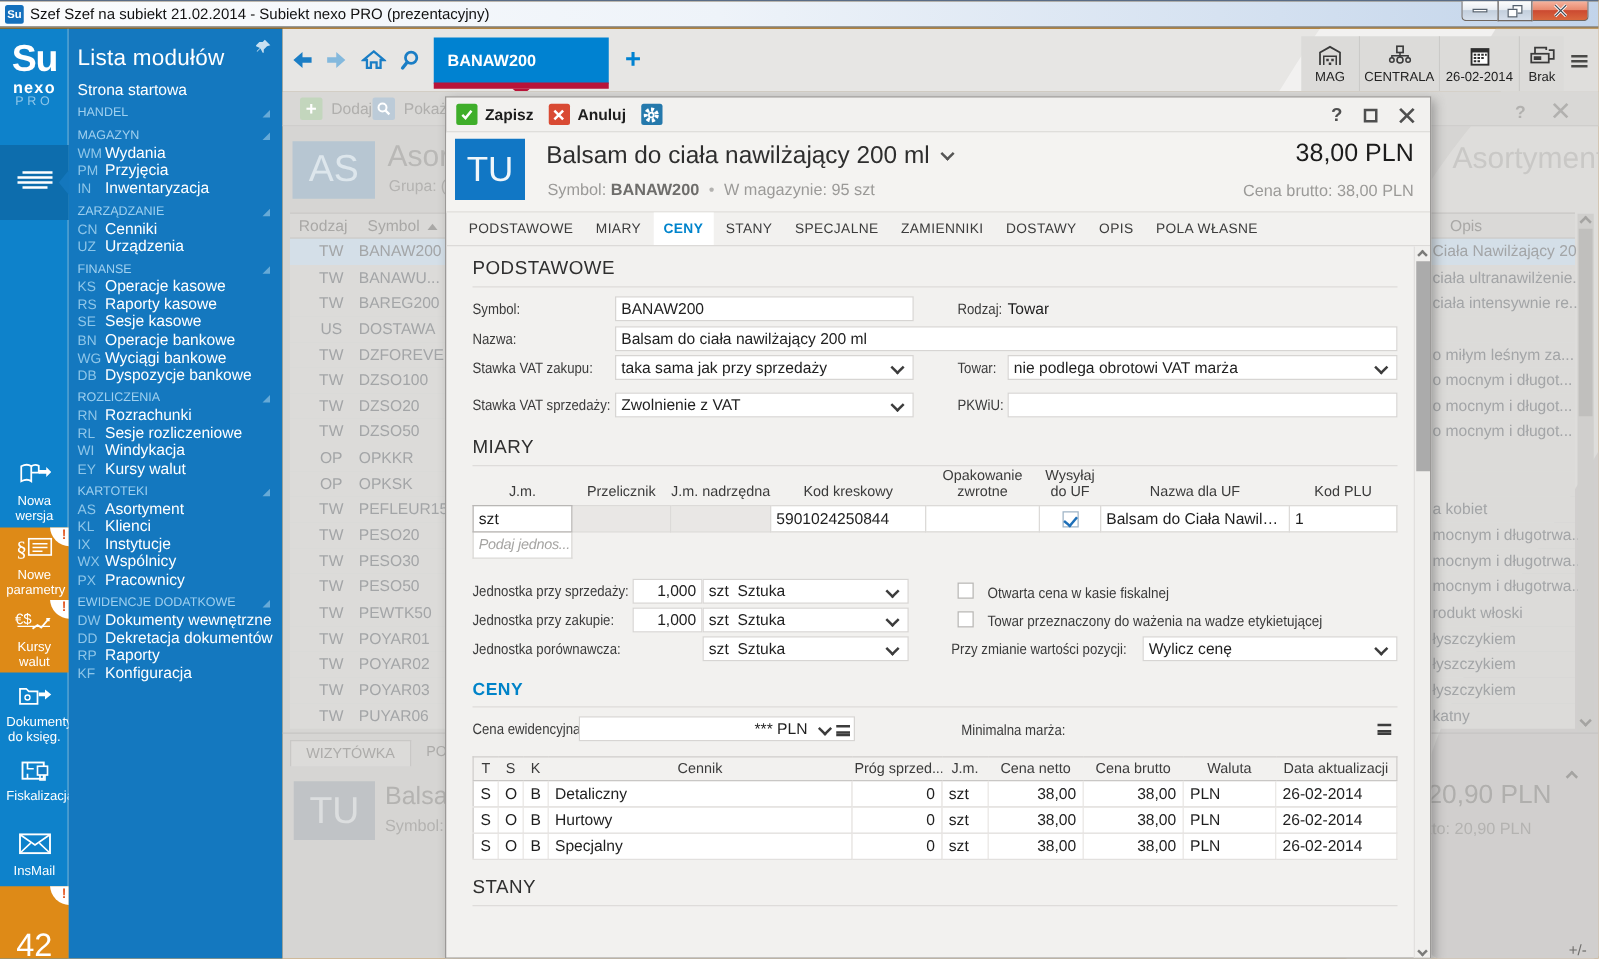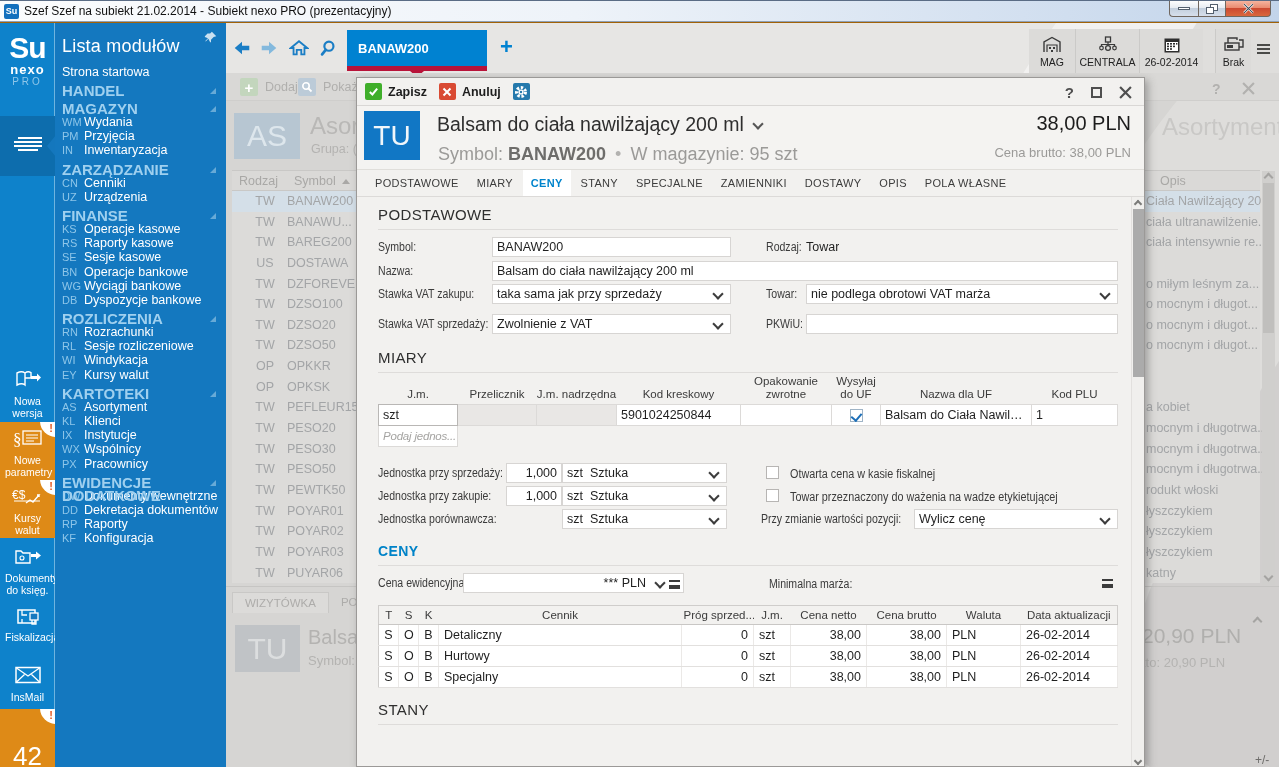--- a/index.html
+++ b/index.html
@@ -58,21 +58,21 @@
 .sc-4 { top:576px; height:52px; }
 .sc-5 { top:636px; height:52px; }
 .sc-6 { top:686px; height:58px; }
 
 
 .modules { position:relative; width:171px; background:#1478bf; flex:none; color:#fff; padding:8px 0 0 7px; }
 .modules-title { font-size:18px; font-weight:400; line-height:22px; margin-top:4px; letter-spacing:0.2px;}
 .pin { position:absolute; right:8px; top:7px; width:14px; height:14px; opacity:.9; }
 .modules-home { font-size:12.5px; margin-top:8px; line-height:14px; }
 .mod-sec { margin-top:5px; }
-.mod-sec-h { position:relative; height:13px; font-size:15px; font-weight:bold; color:#9fd0ef; line-height:13px; }
+.mod-sec-h { position:relative; height:13px; font-size:10px; font-weight:normal; color:#9fd0ef; line-height:13px; }
 .mod-sec-h .tri { position:absolute; right:10px; top:4px; width:0; height:0;
   border-left:6px solid transparent; border-bottom:6px solid #7cb6dd; opacity:.8;}
 .mod-item { height:14.2px; font-size:12.5px; line-height:14.2px; white-space:nowrap; }
 .mod-item .code { display:inline-block; width:22px; color:#8ec6e9; font-size:11px; }
 
 
 .content { position:relative; flex:1; }
 
 
 .navstrip { position:relative; height:50px; background:#e7e6e4; overflow:hidden; }
@@ -157,21 +157,21 @@
 .dlg-win-icons { position:absolute; right:12px; top:0; height:28px; display:flex; align-items:center; gap:17px; }
 .dlg-help { font-size:15px; font-weight:bold; color:#4f4f4f; }
 .dlg-max { width:11px; height:11px; border:2px solid #4f4f4f; }
 .dlg-close { width:13px; height:13px; }
 .dlg-header { position:relative; height:64px; background:#f4f3f1; border-bottom:1px solid #e0deda; }
 .dlg-hicon { position:absolute; left:7px; top:5px; width:56px; height:49px; background:#1177c5; color:#f0f6fa;
   font-size:28px; font-weight:400; display:flex; align-items:center; justify-content:center; }
 .dlg-title { position:absolute; left:80px; top:7px; font-size:19.5px; color:#2e2e2e; white-space:nowrap; }
 .dlg-title-chev { display:inline-block; width:8px; height:8px; border-left:2px solid #555; border-top:2px solid #555;
   transform:rotate(225deg); margin-left:10px; position:relative; top:-3px;}
-.dlg-sub { position:absolute; left:81px; top:38px; font-size:18px; color:#9b9a98; }
+.dlg-sub { position:absolute; left:81px; top:38px; font-size:13px; color:#9b9a98; }
 .dlg-sub b { color:#6e6d6b; }
 .dlg-sub .dot { color:#b3b2b0; padding:0 4px; }
 .dlg-price { position:absolute; right:13px; top:6px; font-size:20px; color:#1c1c1c; }
 .dlg-price-sub { position:absolute; right:13px; top:39px; font-size:13px; color:#9b9a98; }
 .dlg-tabs { position:relative; height:27px; border-bottom:1px solid #dcdad8; display:flex; padding-left:10px; }
 .dlg-tab { font-size:11px; color:#3c3c3c; padding:0 8px; line-height:26px; letter-spacing:0.3px; margin-right:2px; white-space:nowrap;}
 .dlg-tab.active { background:#fff; color:#0084cc; font-weight:bold; }
 .dlg-body { position:relative; height:569px; padding:0 26px 0 21px; overflow:hidden; }
 .dlg-scroll { position:absolute; right:0; top:0; width:13px; height:570px; background:#f0efed; border-left:1px solid #e2e0de;}
 .dlg-scroll .thumb { position:absolute; left:1px; top:12px; width:11px; height:168px; background:#ababab; }
@@ -596,21 +596,21 @@
                     <rect x="8" y="10.6" width="2" height="1.6"></rect>
                     <rect x="11" y="10.6" width="2" height="1.6"></rect>
                     <rect x="14" y="8" width="1.4" height="1.6"></rect>
                     <rect x="5" y="13.2" width="2" height="1.6"></rect>
                     <rect x="8" y="13.2" width="2" height="1.6"></rect>
                   </g>
                 </svg>
             </div>
             <div class="cl">26-02-2014</div>
           </div>
-          <div class="ctx-btn" style="width:36px;margin-left:12px;">
+          <div class="ctx-btn" style="width:36px;">
             <div class="ci">
               <svg width="22" height="20" viewBox="0 0 22 20" style="margin:0 auto;">
                   <path d="M5 8 L5 3 L14 3 L14 5" fill="none" stroke="#3a3a3a" stroke-width="1.4"></path>
                   <rect x="2" y="8" width="14" height="7" fill="none" stroke="#3a3a3a" stroke-width="1.4"></rect>
                   <rect x="4" y="10" width="6" height="3" fill="#3a3a3a"></rect>
                   <path d="M16 5 L20 5 L20 12 L16 12" fill="none" stroke="#3a3a3a" stroke-width="1.4"></path>
                 </svg>
             </div>
             <div class="cl">Brak</div>
           </div>

